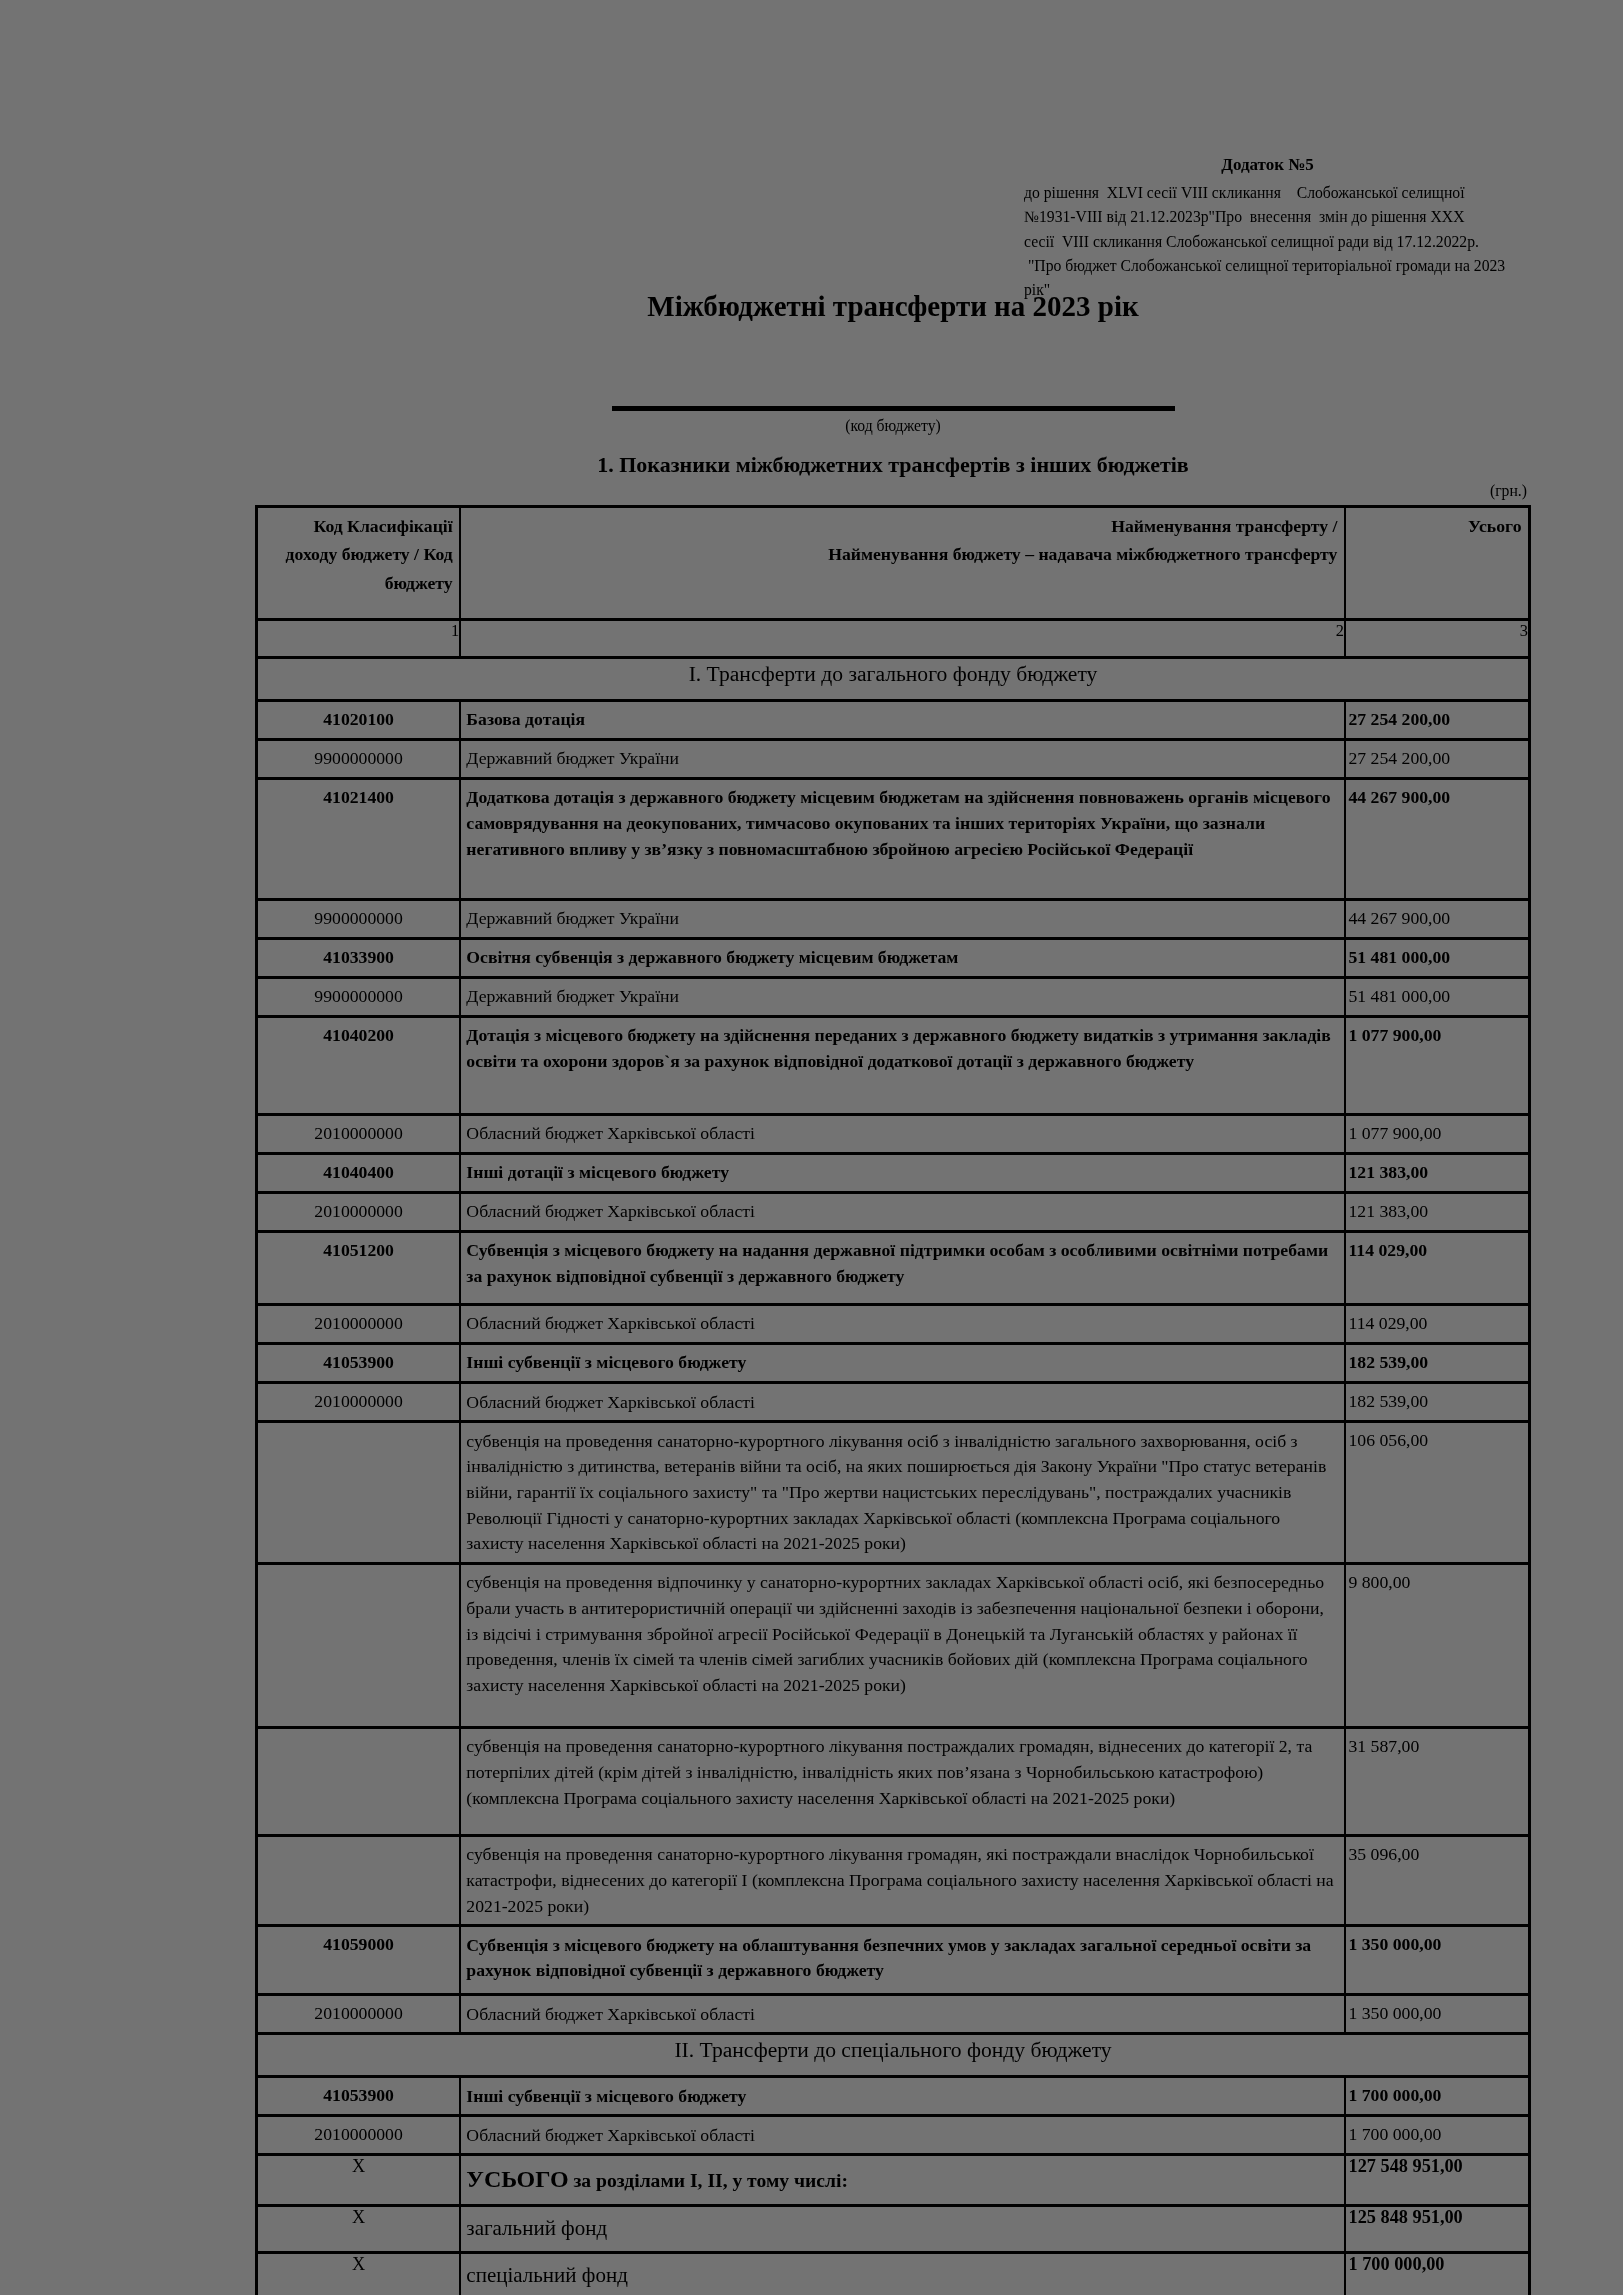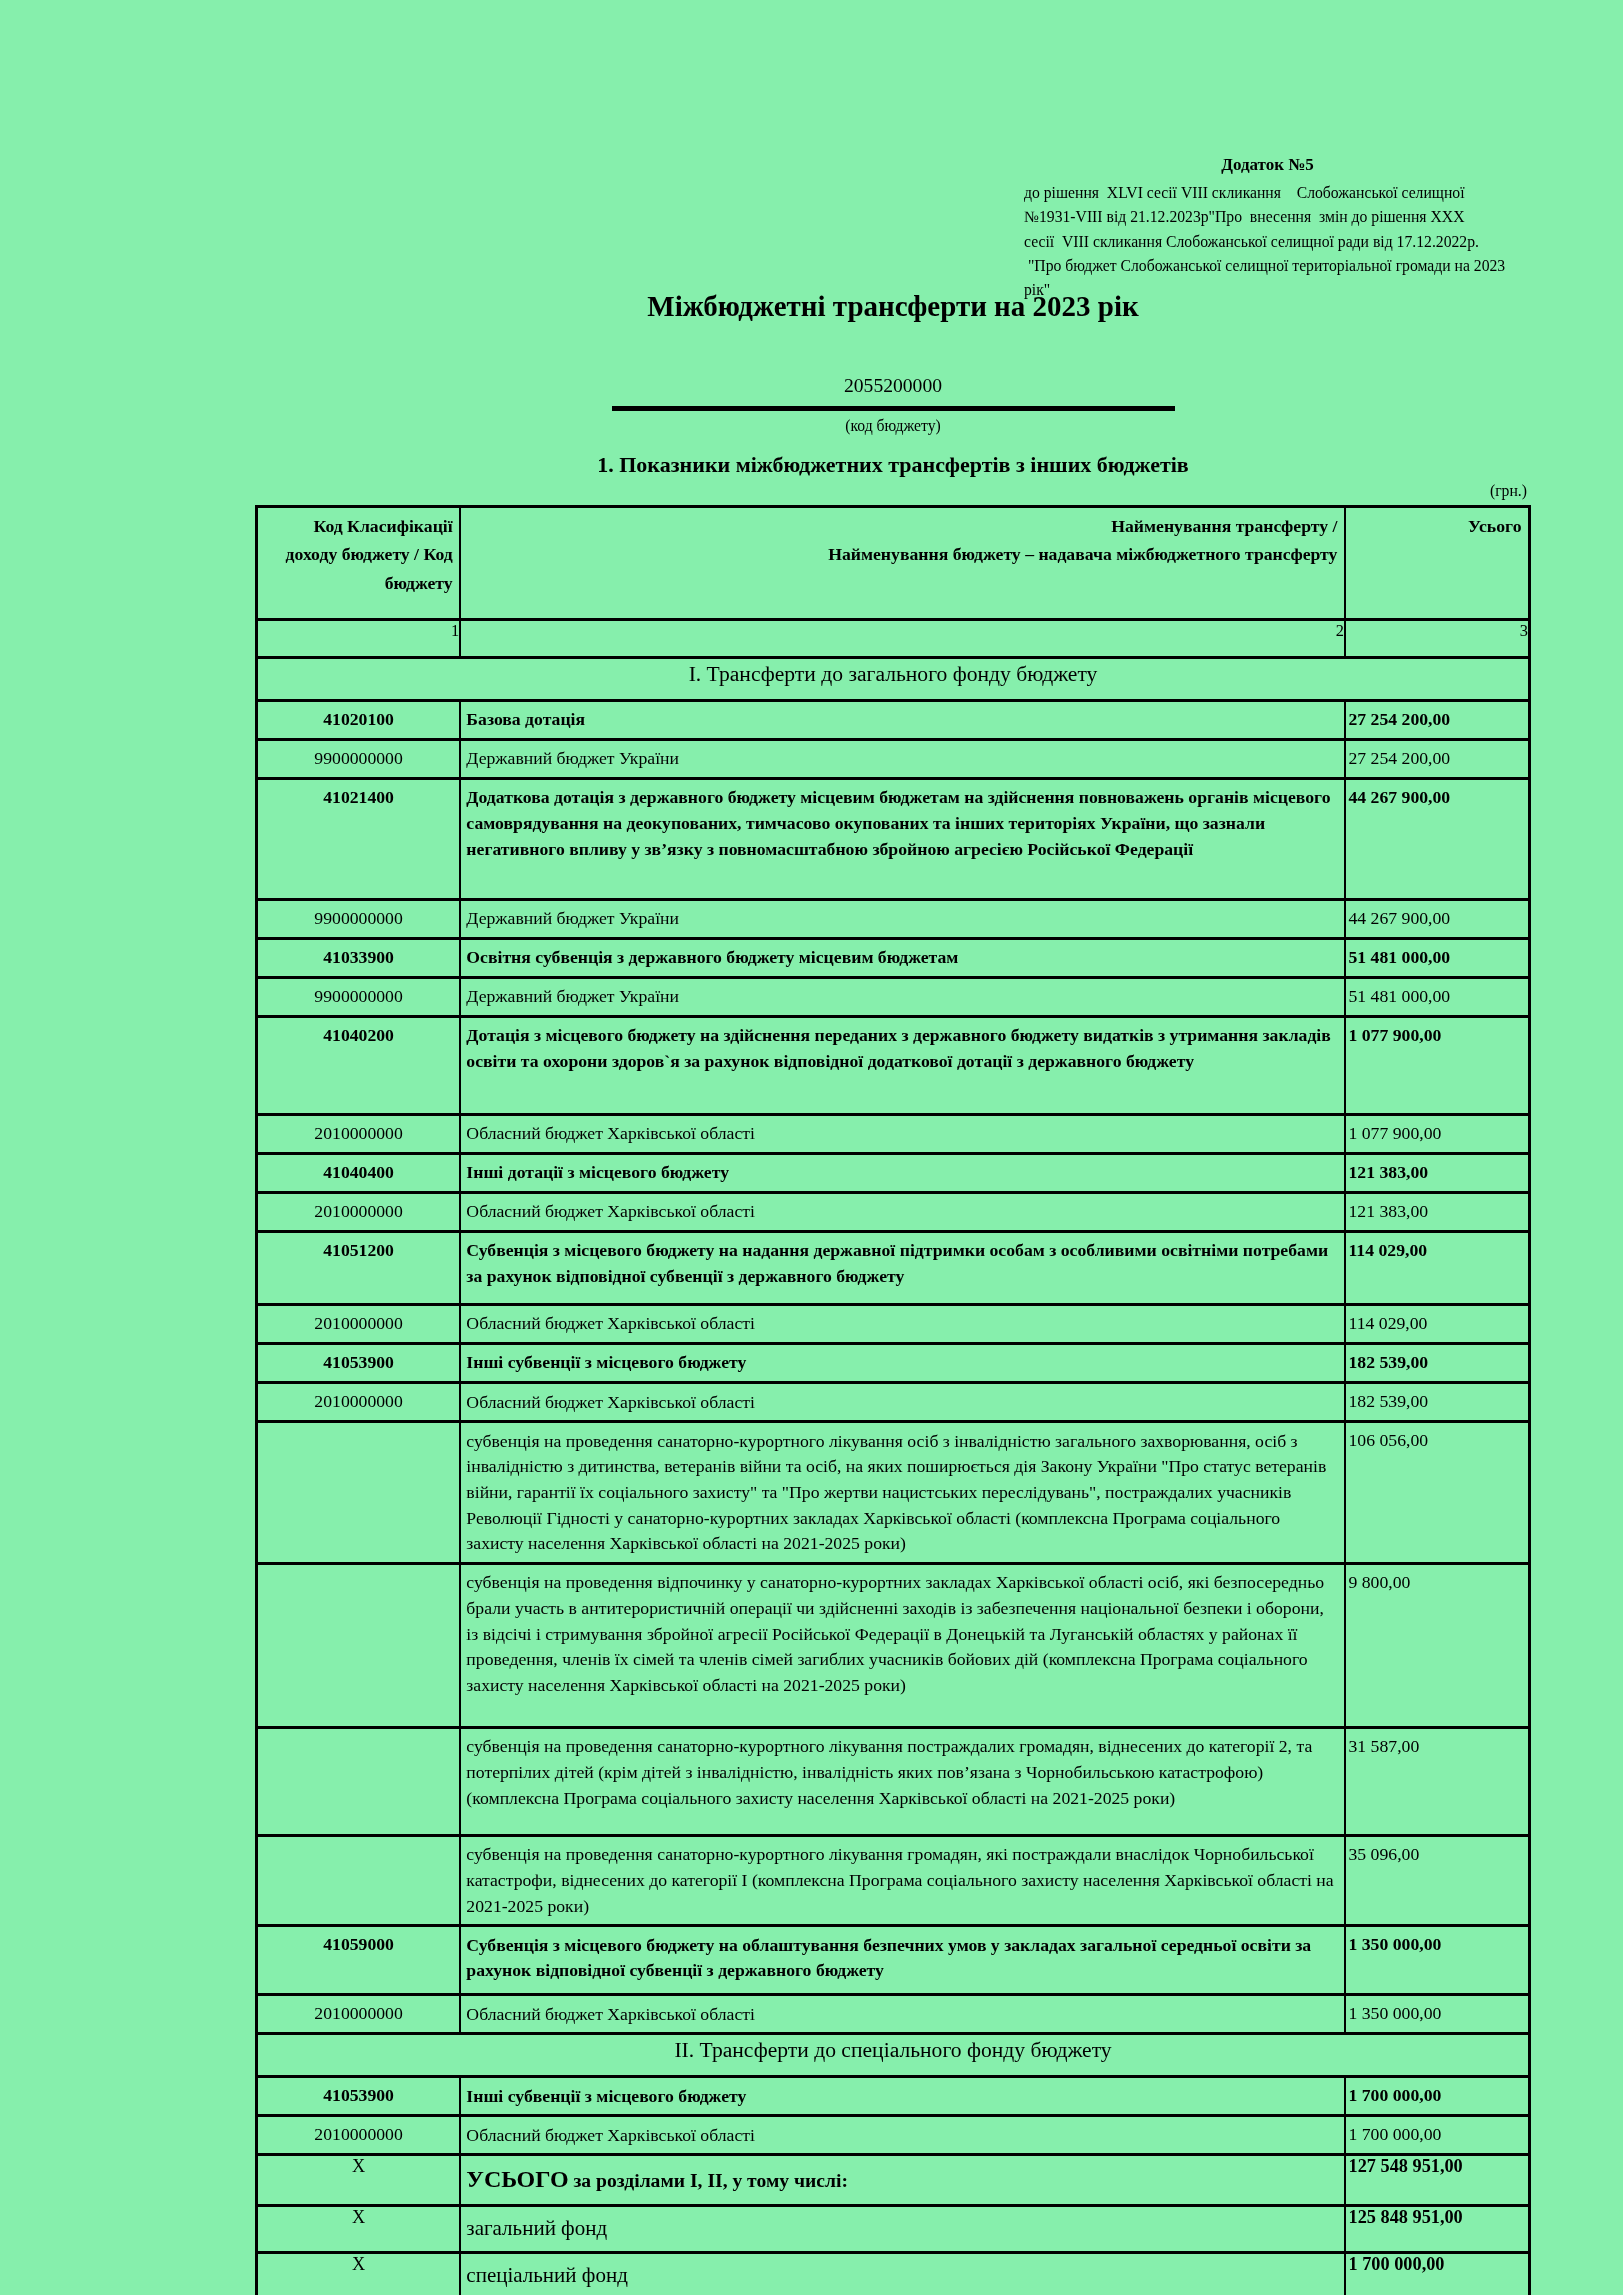--- a/index.html
+++ b/index.html
@@ -1,19 +1,19 @@
 <!DOCTYPE html>
 <html lang="uk" style="font-size:10.5px"><head>
 <meta charset="utf-8">
 <style>
   * { margin:0; padding:0; box-sizing:border-box; }
   html,body { background:#888; }
   body { font-family:"Liberation Serif", serif; color:#000; }
   .page {
-    position:relative; width:1623px; height:2295px; background:#86efac; margin:0 auto;
+    position:relative; width:1623px; height:2295px; background:#737373; margin:0 auto;
     overflow:hidden;
   }
   
   .appendix { position:absolute; left:1024px; top:152px; width:487px; font-size:15.7px; line-height:1.55; }
   .appendix-title { text-align:center; font-weight:bold; font-size:17px; margin-bottom:2.6px; }
   .appendix-line { white-space:pre-wrap; }
   
   .doc-title { position:absolute; left:255px; top:290px; width:1276px; text-align:center;
     font-size:29px; font-weight:bold; }
   .budget-code { position:absolute; left:255px; top:375px; width:1276px; text-align:center; font-size:19.6px; }
@@ -66,21 +66,20 @@
   <div class="appendix">
     <div class="appendix-title">Додаток №5</div>
     <div class="appendix-line">до рішення  XLVI сесії VIII скликання    Слобожанської селищної</div>
     <div class="appendix-line">№1931-VIII від 21.12.2023р"Про  внесення  змін до рішення ХХХ</div>
     <div class="appendix-line">сесії  VIII скликання Слобожанської селищної ради від 17.12.2022р.</div>
     <div class="appendix-line"> "Про бюджет Слобожанської селищної територіальної громади на 2023 рік"</div>
   </div>
 
   <h1 class="doc-title">Міжбюджетні трансферти на 2023 рік</h1>
 
-  <div class="budget-code">2055200000</div>
   <div class="code-underline"></div>
   <div class="code-caption">(код бюджету)</div>
 
   <h2 class="section-heading">1. Показники міжбюджетних трансфертів з інших бюджетів</h2>
 
   <div class="grn-note">(грн.)</div>
 
   <table class="transfers">
     <colgroup>
       <col style="width:16%">

